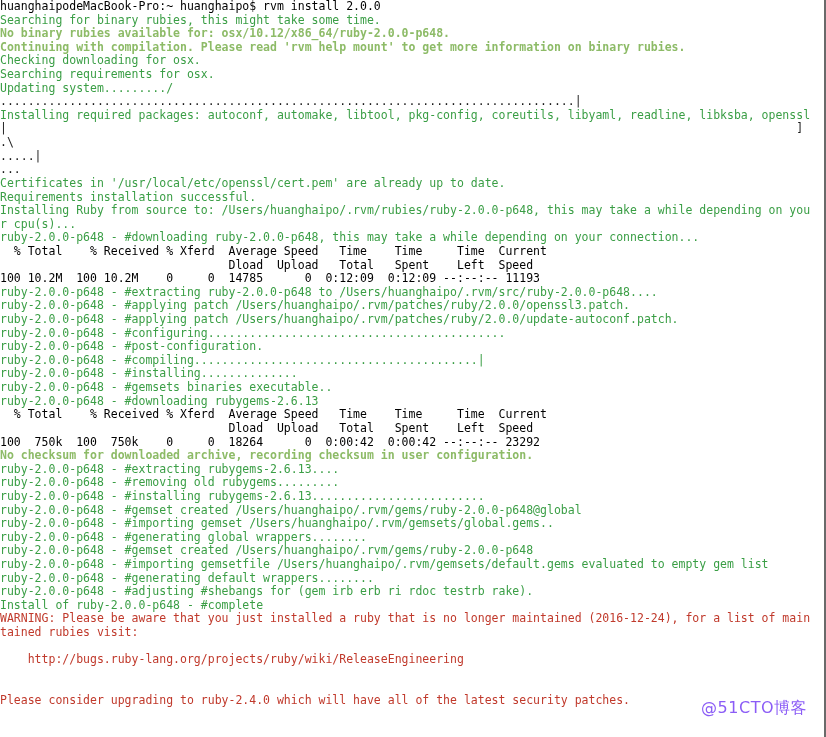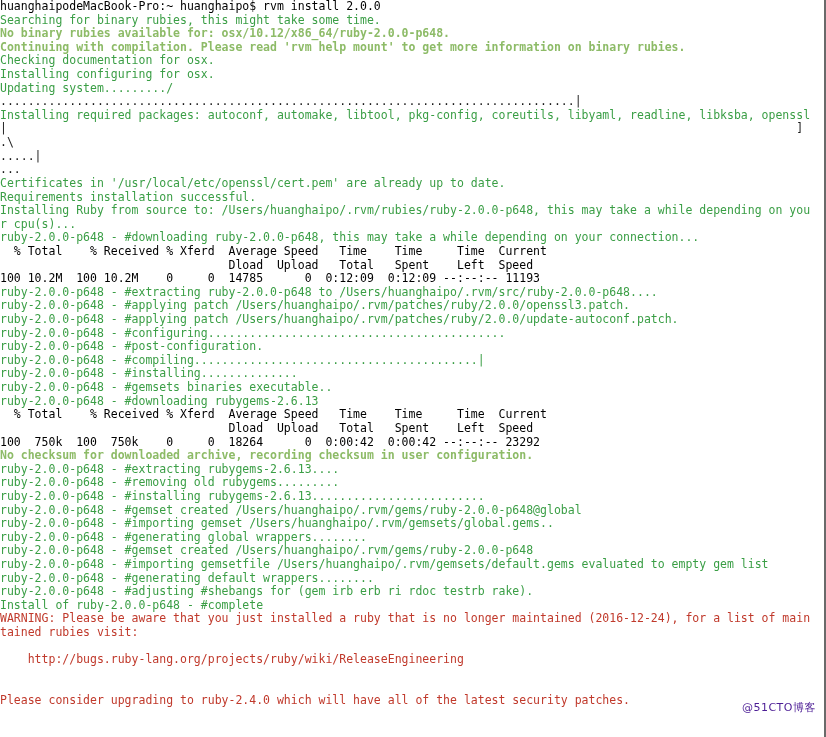--- a/index.html
+++ b/index.html
@@ -35,25 +35,25 @@
     margin: 0;
     padding: 0;
   }
   .c-black  { color: #000000; }
   .c-green  { color: #3a9e45; }
   .c-lgreen { color: #8dbb67; font-weight: bold; }
   .c-red    { color: #c0392b; }
   .c-dark   { color: #1a1a1a; }
   #watermark {
     position: absolute;
-    right: 8px;
+    right: 17px;
     bottom: 22px;
-    color: #4c1d95;
+    color: #8b5cf6;
     font-family: "DejaVu Sans", "Liberation Sans", sans-serif;
-    font-size: 11px;
+    font-size: 16px;
     letter-spacing: 0.5px;
     user-select: none;
     pointer-events: none;
   }
   #cursor-block {
     display: inline-block;
     width: 6.5px;
     height: 11px;
     background: #2b2b2b;
     vertical-align: -1px;
@@ -61,22 +61,22 @@
 </style>
 </head>
 <body>
 
 <div id="terminal">
   <div id="screen">
       <div class="ln c-black">huanghaipodeMacBook-Pro:~ huanghaipo$ rvm install 2.0.0</div>
       <div class="ln c-green">Searching for binary rubies, this might take some time.</div>
       <div class="ln c-lgreen">No binary rubies available for: osx/10.12/x86_64/ruby-2.0.0-p648.</div>
       <div class="ln c-lgreen">Continuing with compilation. Please read 'rvm help mount' to get more information on binary rubies.</div>
-      <div class="ln c-green">Checking documentation for osx.</div>
-      <div class="ln c-green">Installing configuring for osx.</div>
+      <div class="ln c-green">Checking downloading for osx.</div>
+      <div class="ln c-green">Searching requirements for osx.</div>
       <div class="ln c-green">Updating system........./</div>
       <div class="ln c-dark">...................................................................................|</div>
       <div class="ln c-green">Installing required packages: autoconf, automake, libtool, pkg-config, coreutils, libyaml, readline, libksba, openssl</div>
       <div class="ln c-dark">|                                                                                                                  ]</div>
       <div class="ln c-dark">.\</div>
       <div class="ln c-dark">.....|</div>
       <div class="ln c-dark">...</div>
       <div class="ln c-green">Certificates in '/usr/local/etc/openssl/cert.pem' are already up to date.</div>
       <div class="ln c-green">Requirements installation successful.</div>
       <div class="ln c-green">Installing Ruby from source to: /Users/huanghaipo/.rvm/rubies/ruby-2.0.0-p648, this may take a while depending on you</div>

